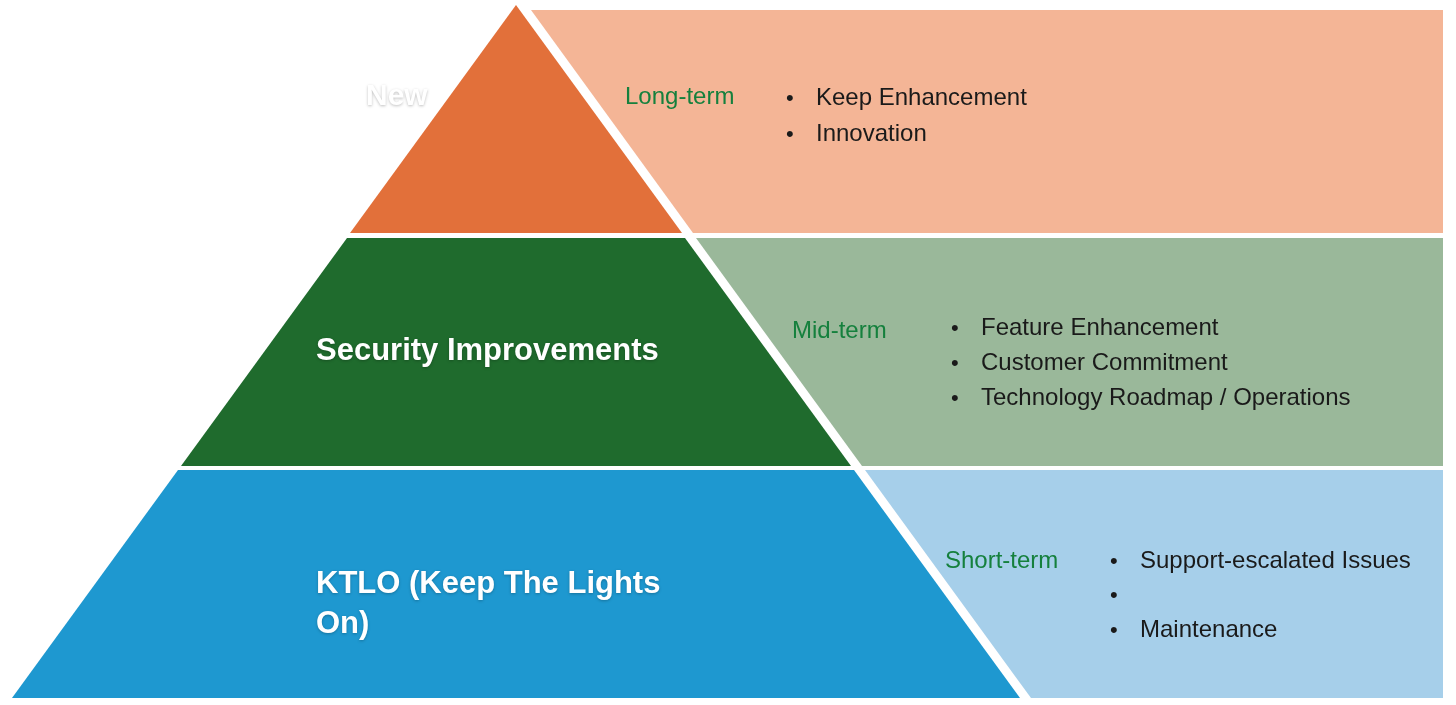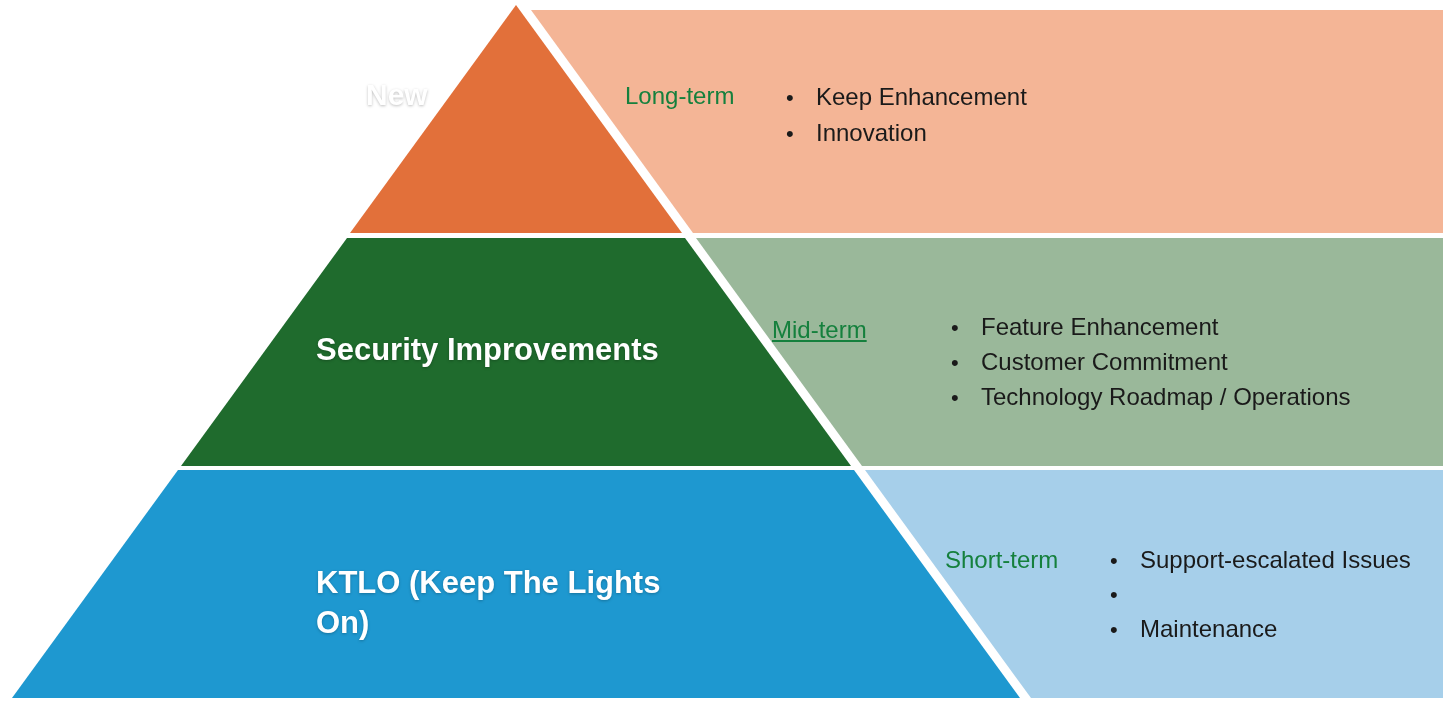--- a/index.html
+++ b/index.html
@@ -54,21 +54,21 @@
     font-size: 31px;
     line-height: 40px;
   }
   .term-label {
     color: #15803d;
     font-size: 24px;
     line-height: 28px;
     white-space: nowrap;
   }
   .term1 { left: 625px; top: 82px; }
-  .term2 { left: 772px; top: 316px; text-decoration: underline; }
+  .term2 { left: 792px; top: 316px; }
   .term3 { left: 945px; top: 546px; }
   .bullet-list {
     list-style: none;
     padding: 0;
     margin: 0;
   }
   .bullets1 { left: 786px; top: 79px; }
   .bullets2 { left: 951px; top: 310px; }
   .bullets3 { left: 1110px; top: 543px; }
   .bullet-row {

